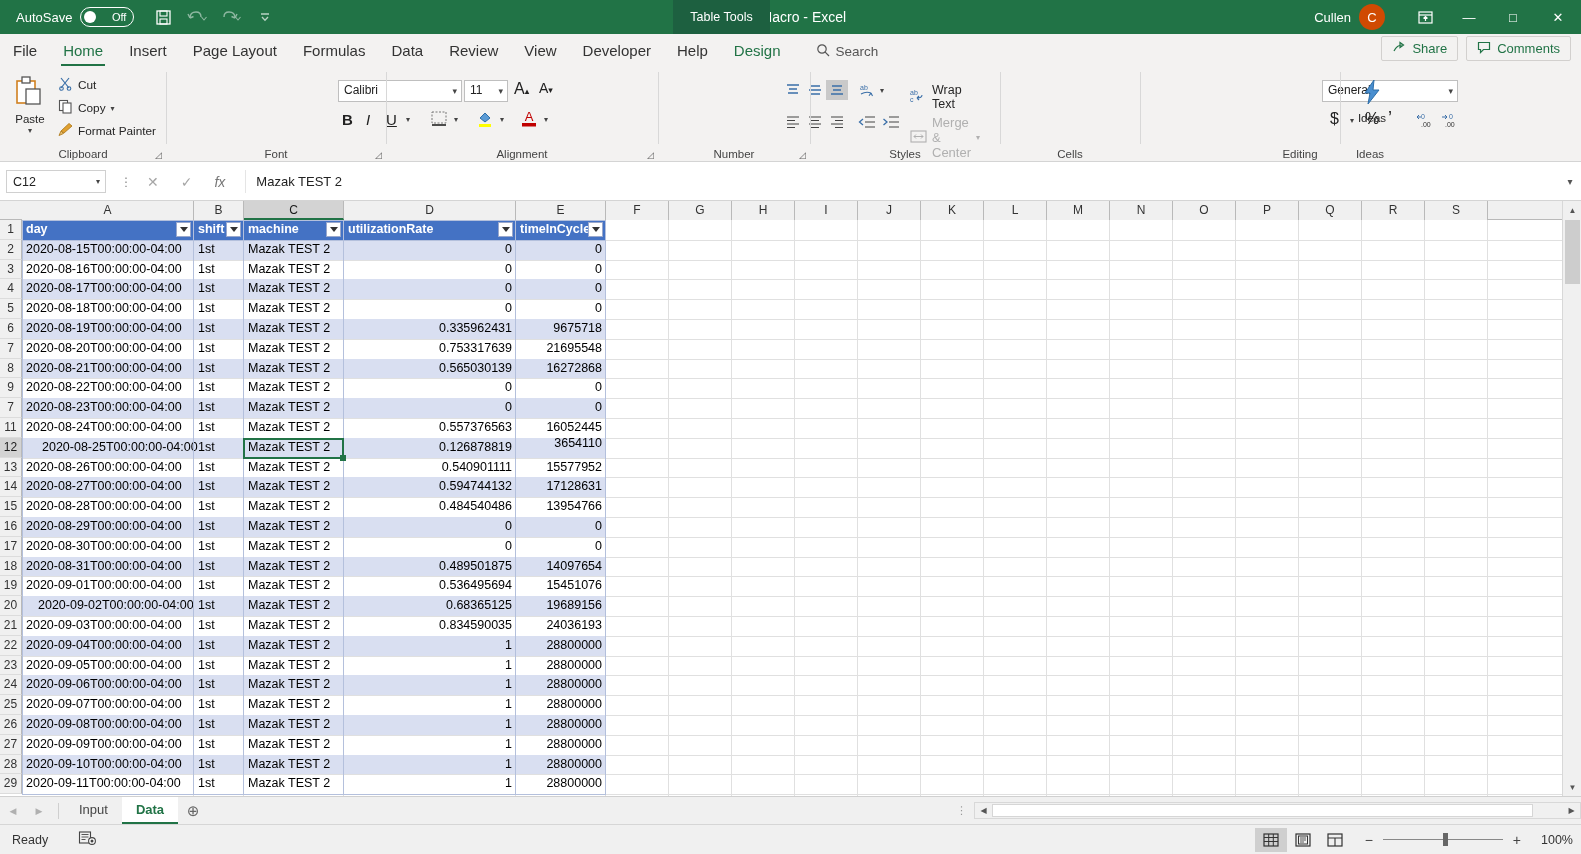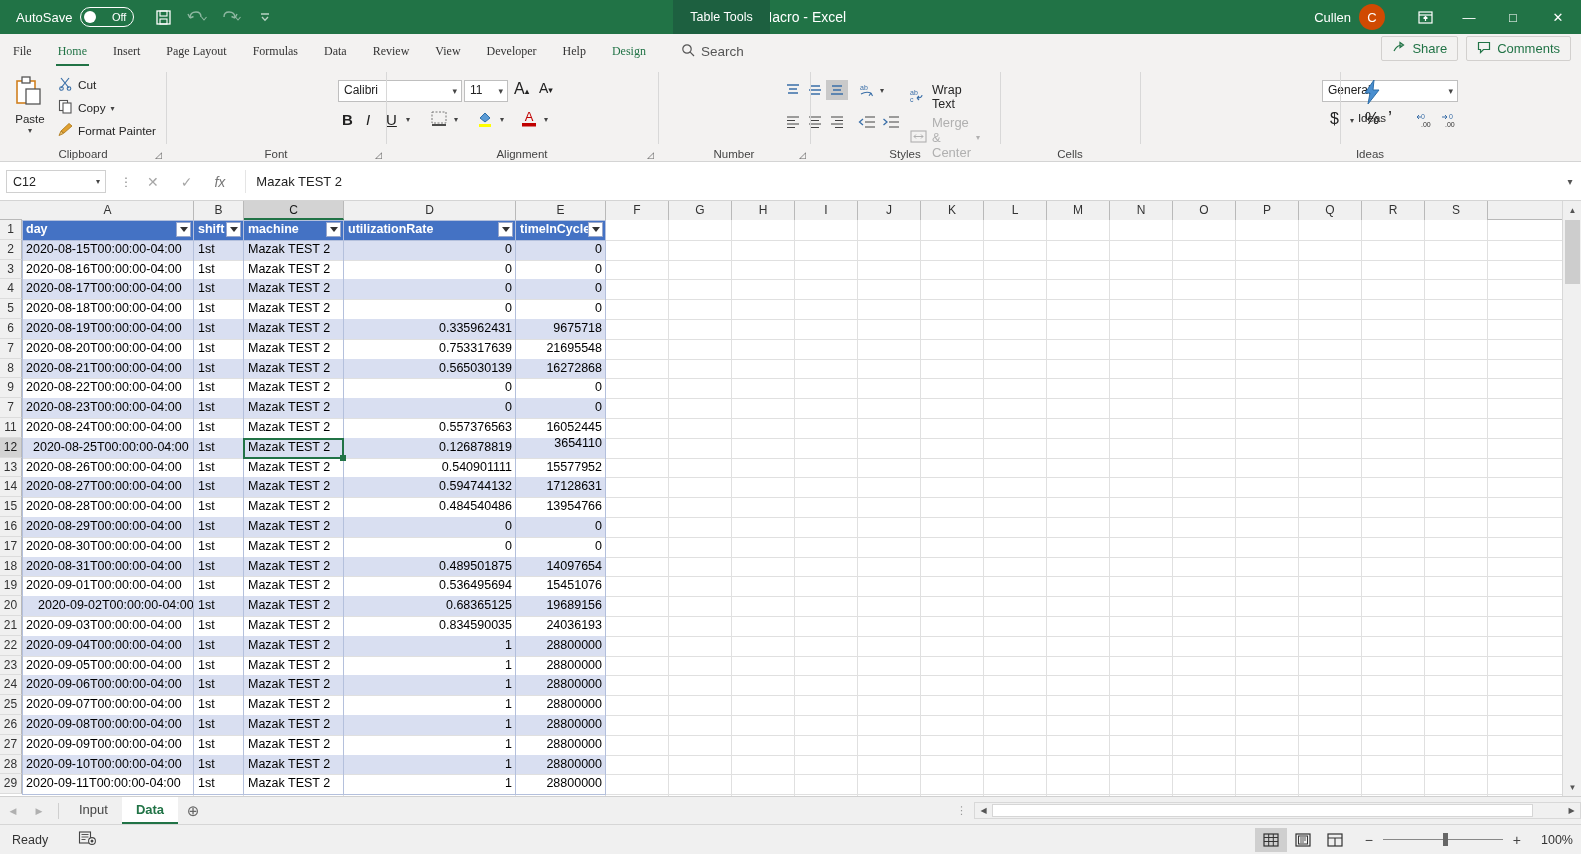--- a/index.html
+++ b/index.html
@@ -61,21 +61,21 @@
   }
   .wnd-btn.close { width: 46px; }
 
   
   .ribbon-tabs {
     position: absolute; top: 34px; left: 0; width: 1581px; height: 32px;
     background: #f3f2f1; display: flex; align-items: flex-end;
   }
   .rtab {
     padding: 0 13px; height: 30px; line-height: 30px;
-    font-size: 12px; color: #333333; position: relative; font-family: Liberation Serif, serif;
+    font-size: 15px; color: #333333; position: relative;
   }
   .rtab.active { color: #217346; }
   .rtab.active::after {
     content: ""; position: absolute; left: 11px; right: 11px; bottom: 0;
     height: 2.5px; background: #217346;
   }
   .rtab.design { color: #217346; }
   .search-box {
     display:flex; align-items:center; gap:6px; margin-left: 22px;
     font-size: 13.5px; color: #555; height: 30px;
@@ -608,20 +608,24 @@
     <div class="rgroup-label">Styles</div>
   </div>
   <div class="rgroup-sep" style="left:1000px;"></div>
 
   <div class="rgroup" style="left:1000px; width:140px;">
 
     <div class="rgroup-label">Cells</div>
   </div>
   <div class="rgroup-sep" style="left:1140px;"></div>
 
+  <div class="rgroup" style="left:1140px; width:200px;">
+
+    <div class="rgroup-label" style="left:60px; width:200px;">Editing</div>
+  </div>
   <div class="rgroup-sep" style="left:1340px;"></div>
 
   <div class="rgroup" style="left:1340px; width:60px;">
     <div class="btn-lg" style="left:14px; top:12px; width:36px;">
       <span>
         <svg width="28" height="28" viewBox="0 0 28 28">
             <path d="M16 2 L7 15 h5 L10 26 L21 12 h-6 z" fill="#4a8fd0" stroke="#2d6ea8" stroke-width="1"></path>
           </svg>
       </span>
       <span style="margin-top:3px;">Ideas</span>
@@ -815,21 +819,21 @@
       <div class="tcell" style="left: 222px; width: 100px; top: 178.2px;">Mazak TEST 2</div>
       <div class="tcell" style="left: 322px; width: 172px; top: 178.2px; text-align: right;">0</div>
       <div class="tcell" style="left: 494px; width: 90px; top: 178.2px; text-align: right;">0</div>
       <div class="trow" style="top: 198px; width: 584px;"></div>
       <div class="tcell" style="left: 0px; width: 172px; top: 198px;">2020-08-24T00:00:00-04:00</div>
       <div class="tcell" style="left: 172px; width: 50px; top: 198px;">1st</div>
       <div class="tcell" style="left: 222px; width: 100px; top: 198px;">Mazak TEST 2</div>
       <div class="tcell" style="left: 322px; width: 172px; top: 198px; text-align: right;">0.557376563</div>
       <div class="tcell" style="left: 494px; width: 90px; top: 198px; text-align: right;">16052445</div>
       <div class="trow banded" style="top: 217.8px; width: 584px;"></div>
-      <div class="tcell" style="left: 7px; width: 208px; top: 217.8px;">2020-08-25T00:00:00-04:00</div>
+      <div class="tcell" style="left: 16px; width: 208px; top: 217.8px;">2020-08-25T00:00:00-04:00</div>
       <div class="tcell" style="left: 172px; width: 50px; top: 217.8px;">1st</div>
       <div class="tcell" style="left: 222px; width: 100px; top: 217.8px;">Mazak TEST 2</div>
       <div class="tcell" style="left: 322px; width: 172px; top: 217.8px; text-align: right;">0.126878819</div>
       <div class="tcell" style="left: 494px; width: 90px; top: 202px; text-align: right; margin-top: 12px;">3654110</div>
       <div class="trow" style="top: 237.6px; width: 584px;"></div>
       <div class="tcell" style="left: 0px; width: 172px; top: 237.6px;">2020-08-26T00:00:00-04:00</div>
       <div class="tcell" style="left: 172px; width: 50px; top: 237.6px;">1st</div>
       <div class="tcell" style="left: 222px; width: 100px; top: 237.6px;">Mazak TEST 2</div>
       <div class="tcell" style="left: 322px; width: 172px; top: 237.6px; text-align: right;">0.540901111</div>
       <div class="tcell" style="left: 494px; width: 90px; top: 237.6px; text-align: right;">15577952</div>

